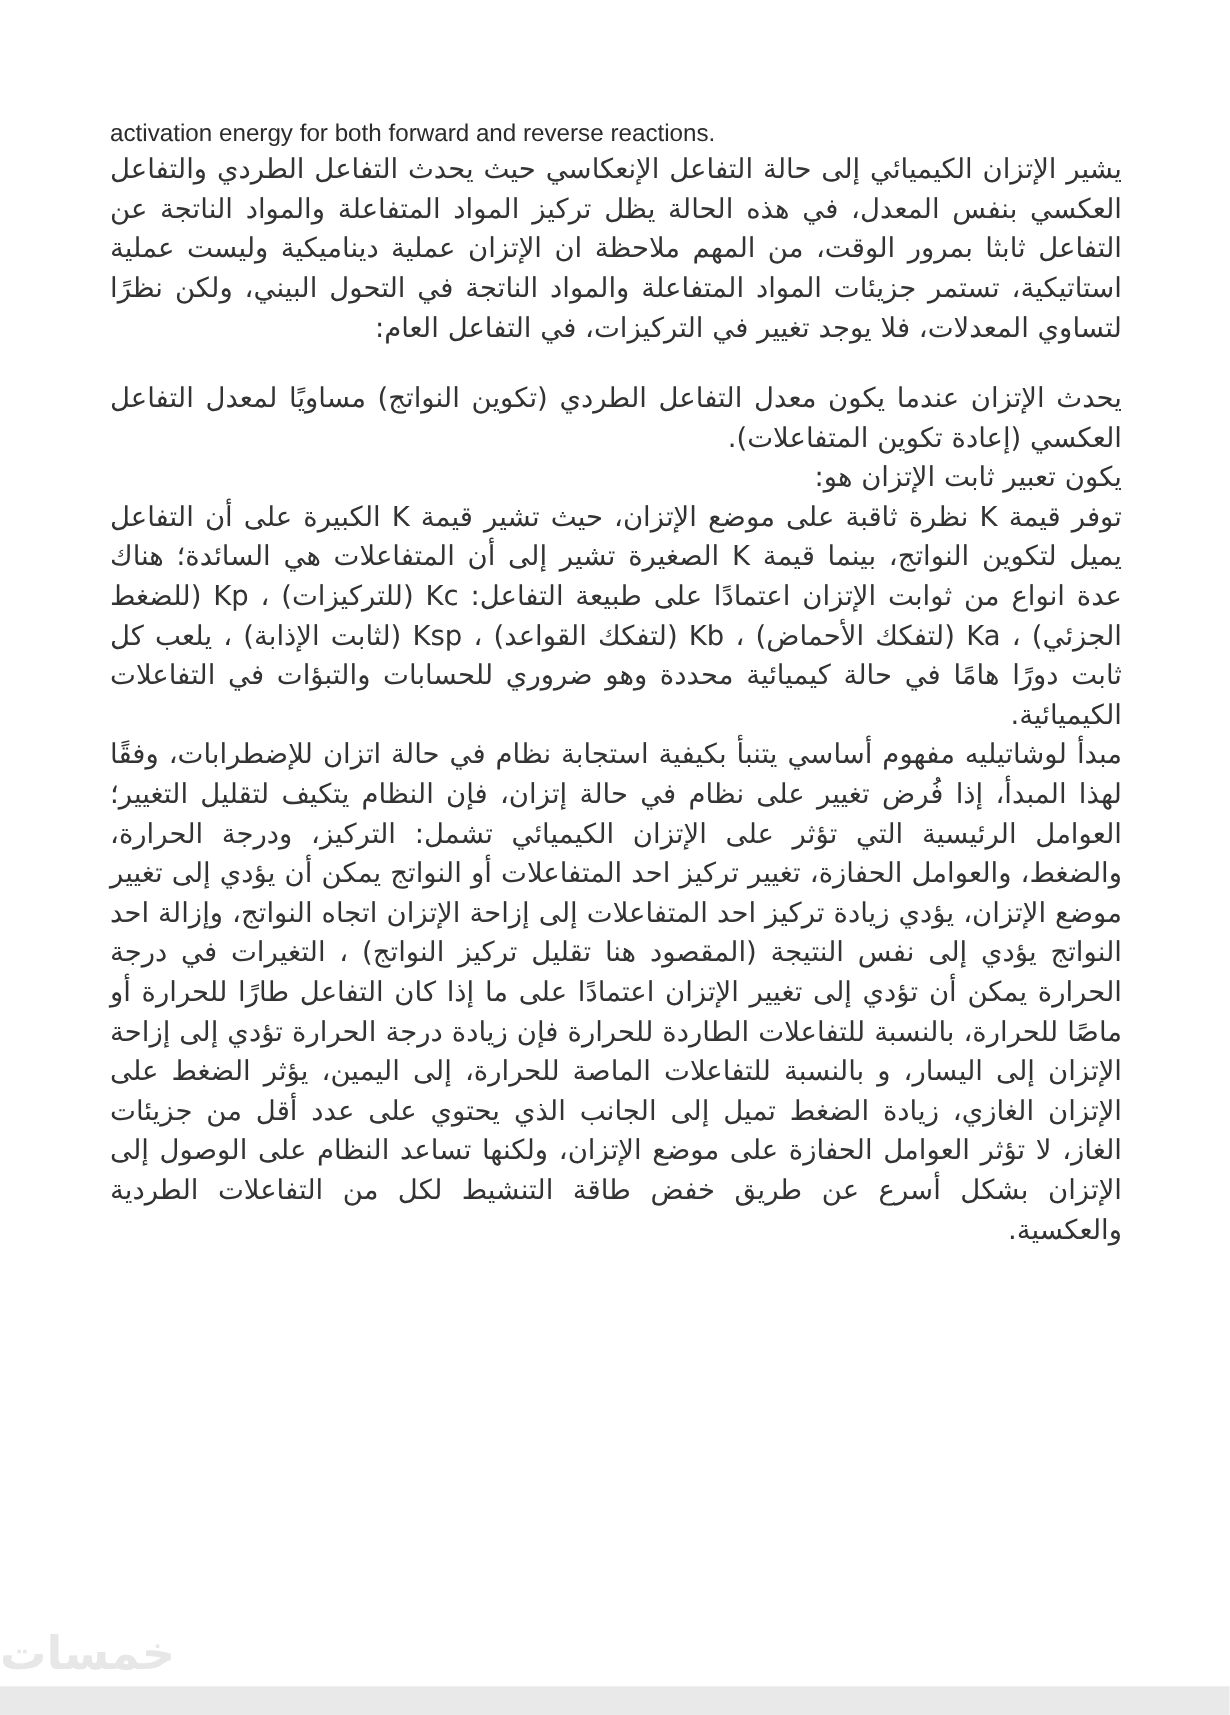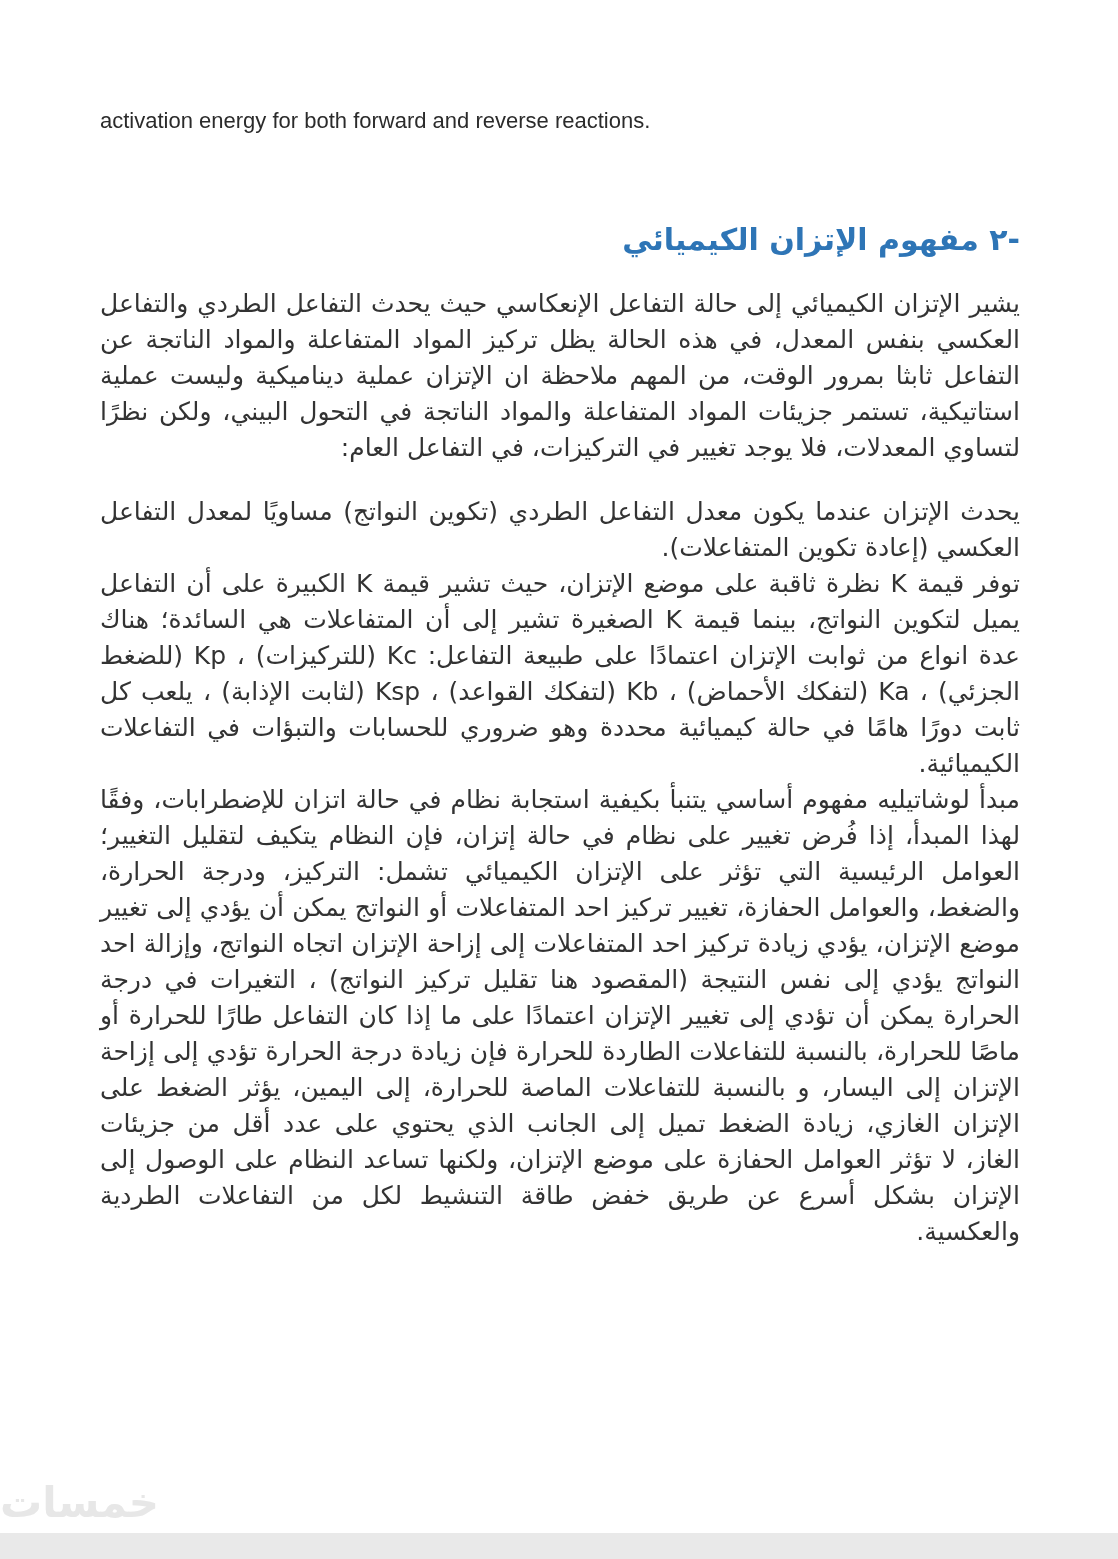--- a/index.html
+++ b/index.html
@@ -73,26 +73,26 @@
 </style>
 </head>
 <body>
 
 <div class="page">
   <div class="content">
 
     <p class="intro">activation energy for both forward and reverse reactions.</p>
 
     <div class="section">
-      <h2 class="heading first">-٢ مفهوم الإتزان الكيميائي</h2>
       <p class="body-para">يشير الإتزان الكيميائي إلى حالة التفاعل الإنعكاسي حيث يحدث التفاعل الطردي والتفاعل العكسي بنفس المعدل، في هذه الحالة يظل تركيز المواد المتفاعلة والمواد الناتجة عن التفاعل ثابثا بمرور الوقت، من المهم ملاحظة ان الإتزان عملية ديناميكية وليست عملية استاتيكية، تستمر جزيئات المواد المتفاعلة والمواد الناتجة في التحول البيني، ولكن نظرًا لتساوي المعدلات، فلا يوجد تغيير في التركيزات، في التفاعل العام:</p>
       <p class="body-para spaced">يحدث الإتزان عندما يكون معدل التفاعل الطردي (تكوين النواتج) مساويًا لمعدل التفاعل العكسي (إعادة تكوين المتفاعلات).</p>
     </div>
 
     <div class="section">
+      <p class="body-para">يكون تعبير ثابت الإتزان هو:</p>
       <p class="body-para">توفر قيمة K نظرة ثاقبة على موضع الإتزان، حيث تشير قيمة K الكبيرة على أن التفاعل يميل لتكوين النواتج، بينما قيمة K الصغيرة تشير إلى أن المتفاعلات هي السائدة؛ هناك عدة انواع من ثوابت الإتزان اعتمادًا على طبيعة التفاعل: Kc (للتركيزات) ، Kp (للضغط الجزئي) ، Ka (لتفكك الأحماض) ، Kb (لتفكك القواعد) ، Ksp (لثابت الإذابة) ، يلعب كل ثابت دورًا هامًا في حالة كيميائية محددة وهو ضروري للحسابات والتبؤات في التفاعلات الكيميائية.</p>
     </div>
 
     <div class="section">
       <p class="body-para">مبدأ لوشاتيليه مفهوم أساسي يتنبأ بكيفية استجابة نظام في حالة اتزان للإضطرابات، وفقًا لهذا المبدأ، إذا فُرض تغيير على نظام في حالة إتزان، فإن النظام يتكيف لتقليل التغيير؛ العوامل الرئيسية التي تؤثر على الإتزان الكيميائي تشمل: التركيز، ودرجة الحرارة، والضغط، والعوامل الحفازة، تغيير تركيز احد المتفاعلات أو النواتج يمكن أن يؤدي إلى تغيير موضع الإتزان، يؤدي زيادة تركيز احد المتفاعلات إلى إزاحة الإتزان اتجاه النواتج، وإزالة احد النواتج يؤدي إلى نفس النتيجة (المقصود هنا تقليل تركيز النواتج) ، التغيرات في درجة الحرارة يمكن أن تؤدي إلى تغيير الإتزان اعتمادًا على ما إذا كان التفاعل طارًا للحرارة أو ماصًا للحرارة، بالنسبة للتفاعلات الطاردة للحرارة فإن زيادة درجة الحرارة تؤدي إلى إزاحة الإتزان إلى اليسار، و بالنسبة للتفاعلات الماصة للحرارة، إلى اليمين، يؤثر الضغط على الإتزان الغازي، زيادة الضغط تميل إلى الجانب الذي يحتوي على عدد أقل من جزيئات الغاز، لا تؤثر العوامل الحفازة على موضع الإتزان، ولكنها تساعد النظام على الوصول إلى الإتزان بشكل أسرع عن طريق خفض طاقة التنشيط لكل من التفاعلات الطردية والعكسية.</p>
     </div>
 
   </div>
 
   <div class="watermark">خمسات</div>

